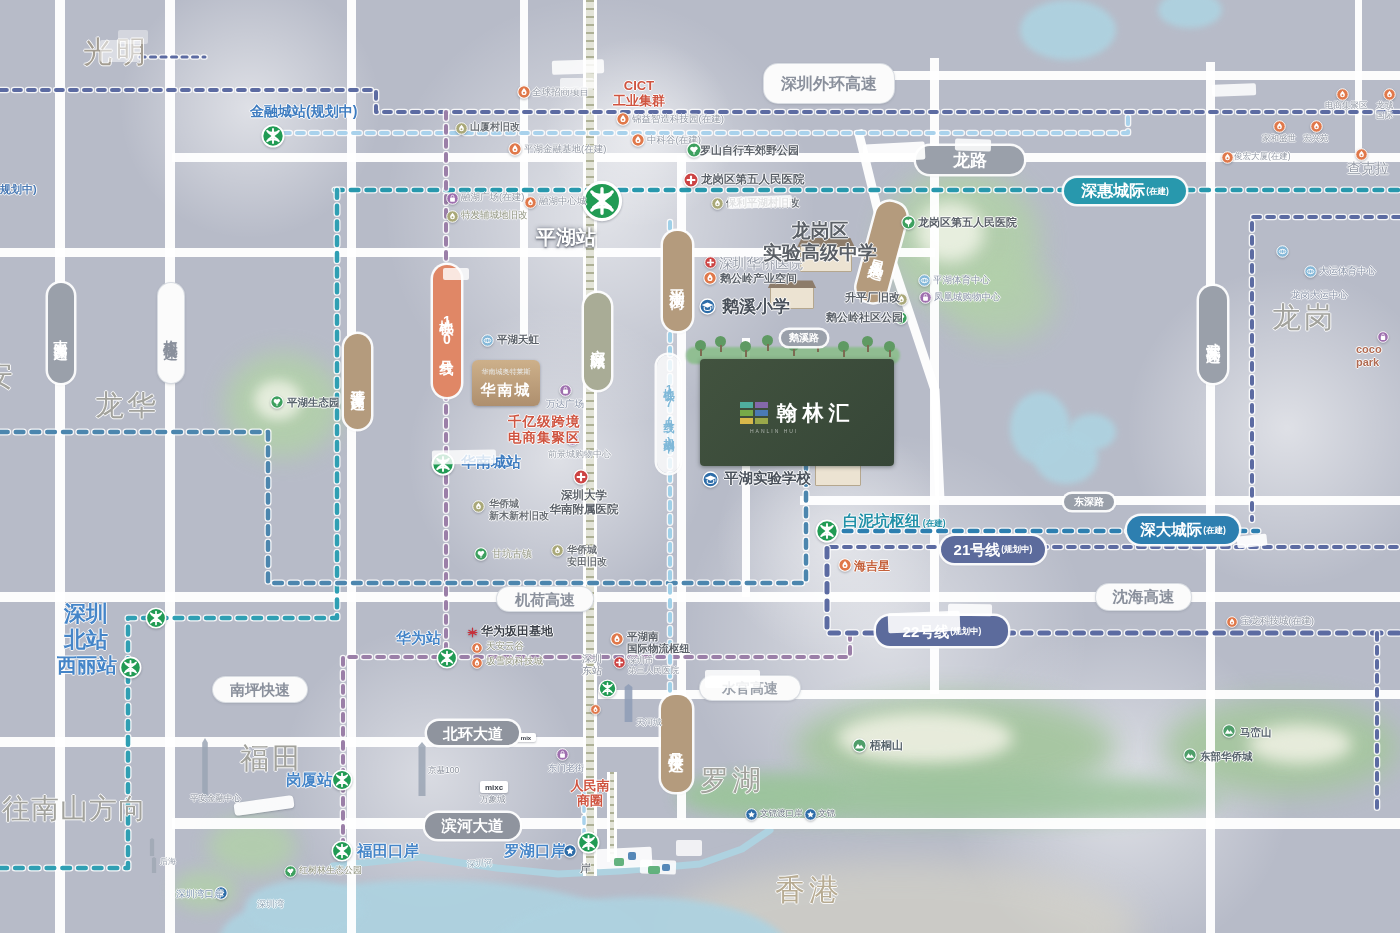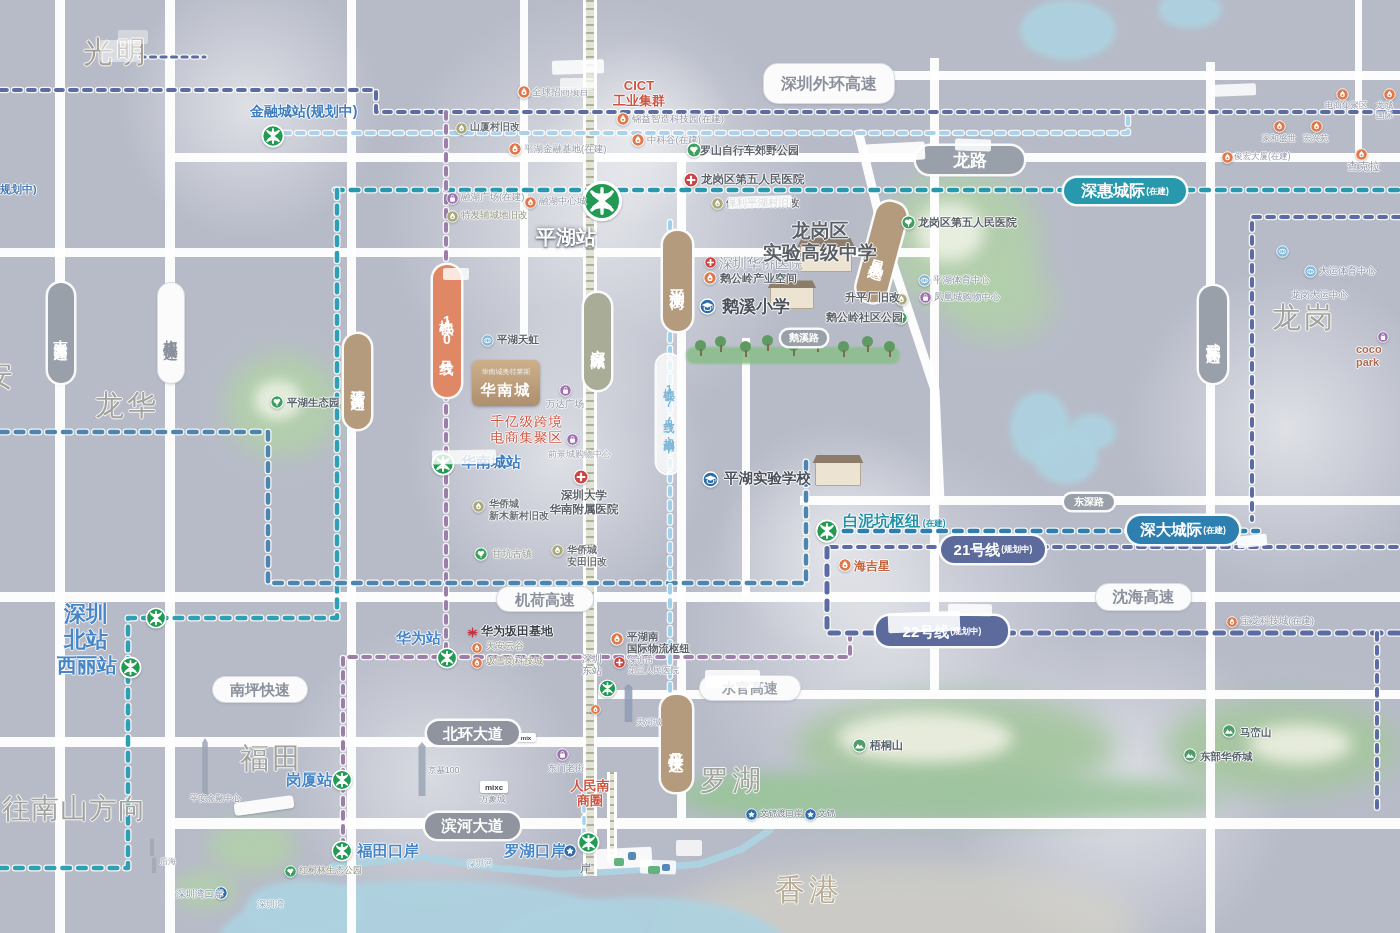--- a/index.html
+++ b/index.html
@@ -484,21 +484,21 @@
         <circle cx="12" cy="12" r="10.6" fill="#e0784a" stroke="#fff" stroke-width="1.8"></circle>
         <path d="M12 5.2c2.7 3.3 4.4 5.2 4.4 7.7a4.4 4.4 0 1 1-8.8 0c0-2.5 1.7-4.4 4.4-7.7z" fill="#fff"></path>
         <circle cx="12" cy="13.4" r="1.7" fill="#e0784a"></circle>
       </svg></div>
     <div class="lbl" style="left: 1234px; top: 151px; font-size: 8.5px; color: rgb(146, 152, 164);">俊宏大厦(在建)</div>
     <div class="poi-icon" style="left: 1354.5px; top: 146.5px; width: 13px; height: 13px;"><svg viewBox="0 0 24 24" width="13" height="13" xmlns="http://www.w3.org/2000/svg">
         <circle cx="12" cy="12" r="10.6" fill="#e0784a" stroke="#fff" stroke-width="1.8"></circle>
         <path d="M12 5.2c2.7 3.3 4.4 5.2 4.4 7.7a4.4 4.4 0 1 1-8.8 0c0-2.5 1.7-4.4 4.4-7.7z" fill="#fff"></path>
         <circle cx="12" cy="13.4" r="1.7" fill="#e0784a"></circle>
       </svg></div>
-    <div class="lbl" style="left: 1347px; top: 160px; font-size: 11px; color: rgb(146, 152, 164);">查克拉</div>
+    <div class="lbl" style="left: 1347px; top: 160px; font-size: 14px; color: rgb(146, 152, 164);">查克拉</div>
     <div class="poi-icon" style="left: 1275.5px; top: 243.5px; width: 13px; height: 13px;"><svg viewBox="0 0 24 24" width="13" height="13" xmlns="http://www.w3.org/2000/svg">
         <circle cx="12" cy="12" r="10.6" fill="#85b8d8" stroke="#fff" stroke-width="1.8"></circle>
         <ellipse cx="12" cy="12" rx="6.2" ry="4" stroke="#fff" stroke-width="1.6" fill="none"></ellipse>
         <ellipse cx="12" cy="12" rx="2.4" ry="4" stroke="#fff" stroke-width="1.1" fill="none"></ellipse>
       </svg></div>
     <div class="lbl" style="left: 1291px; top: 245px; font-size: 9.5px; color: rgb(138, 148, 168); margin-top: 44px;">龙岗大运中心</div>
     <div class="poi-icon" style="left: 1303.5px; top: 263.5px; width: 13px; height: 13px;"><svg viewBox="0 0 24 24" width="13" height="13" xmlns="http://www.w3.org/2000/svg">
         <circle cx="12" cy="12" r="10.6" fill="#85b8d8" stroke="#fff" stroke-width="1.8"></circle>
         <ellipse cx="12" cy="12" rx="6.2" ry="4" stroke="#fff" stroke-width="1.6" fill="none"></ellipse>
         <ellipse cx="12" cy="12" rx="2.4" ry="4" stroke="#fff" stroke-width="1.1" fill="none"></ellipse>
@@ -650,21 +650,21 @@
     <div class="lbl" style="left: 95px; top: 388px; font-size: 29px; color: rgb(162, 162, 156); letter-spacing: 3px;">龙华</div>
     <div class="lbl" style="left: 1272px; top: 300px; font-size: 29px; color: rgb(162, 162, 156); letter-spacing: 3px;">龙岗</div>
     <div class="lbl" style="left: 240px; top: 741px; font-size: 29px; color: rgb(162, 162, 156); letter-spacing: 3px;">福田</div>
     <div class="lbl" style="left: 700px; top: 763px; font-size: 29px; color: rgb(162, 162, 156); letter-spacing: 3px;">罗湖</div>
     <div class="lbl" style="left: 775px; top: 872px; font-size: 30px; color: rgb(183, 171, 146); letter-spacing: 4px;">香港</div>
     <div class="lbl" style="left: 2px; top: 792px; font-size: 28px; color: rgb(162, 162, 156); letter-spacing: 1px;">往南山方向</div>
     <div class="lbl" style="left: -17px; top: 358px; font-size: 30px; color: rgb(162, 162, 156);">安</div>
     <div class="lbl" style="left: 0px; top: 183px; font-size: 11px; color: rgb(74, 122, 181); font-weight: bold;">规划中)</div>
     <div class="lbl" style="left: 604px; top: 78px; font-size: 13px; color: rgb(207, 84, 64); font-weight: bold; width: 70px; text-align: center;">CICT
 工业集群</div>
-    <div class="lbl" style="left: 487px; top: 414px; font-size: 13.5px; color: rgb(207, 84, 64); font-weight: normal; letter-spacing: 1px; width: 76px; text-align: right;">千亿级跨境
+    <div class="lbl" style="left: 508px; top: 414px; font-size: 13.5px; color: rgb(207, 84, 64); font-weight: bold; letter-spacing: 1px; width: 76px; text-align: left;">千亿级跨境
 电商集聚区</div>
     <div class="lbl" style="left: 745px; top: 220px; font-size: 19px; color: rgb(90, 95, 102); font-weight: bold; width: 150px; text-align: center;">龙岗区
 实验高级中学</div>
     <div class="lbl" style="left: 566px; top: 778px; font-size: 13px; color: rgb(207, 84, 64); font-weight: bold; width: 48px; text-align: center;">人民南
 商圈</div>
     <div class="lbl" style="left: 257px; top: 899px; font-size: 9px; color: rgb(147, 168, 184);">深圳湾</div>
     <div class="lbl" style="left: 467px; top: 858px; font-size: 8.5px; color: rgb(147, 168, 184); transform: rotate(-4deg);">深圳河</div>
     <div class="lbl" style="left: 636px; top: 717px; font-size: 8.5px; color: rgb(154, 162, 174);">天河城</div>
     <div class="lbl" style="left: 428px; top: 765px; font-size: 8.5px; color: rgb(138, 144, 156);">京基100</div>
     <div class="lbl" style="left: 480px; top: 794px; font-size: 8.5px; color: rgb(138, 144, 156);">万象城</div>
@@ -685,17 +685,29 @@
     <div class="glitch" style="left: 596px; top: 848px; width: 56px; height: 20px; opacity: 0.9; transform: rotate(-3deg);"></div>
     <div class="glitch" style="left: 640px; top: 860px; width: 36px; height: 14px; opacity: 0.85; transform: rotate(2deg);"></div>
     <div class="glitch" style="left: 676px; top: 840px; width: 26px; height: 16px; opacity: 0.8; transform: rotate(0deg);"></div>
     <div class="glitch" style="left: 1212px; top: 84px; width: 44px; height: 12px; opacity: 0.85; transform: rotate(-2deg);"></div>
     <div class="glitch" style="left: 443px; top: 268px; width: 26px; height: 12px; opacity: 0.8; transform: rotate(0deg);"></div>
     <div class="glitch" style="left: 705px; top: 670px; width: 55px; height: 18px; opacity: 0.85; transform: rotate(0deg);"></div>
     <div class="chip" style="left: 614px; top: 858px; width: 10px; height: 8px; background: rgb(61, 160, 95); opacity: 0.8;"></div>
     <div class="chip" style="left: 648px; top: 866px; width: 12px; height: 8px; background: rgb(61, 160, 95); opacity: 0.8;"></div>
     <div class="chip" style="left: 628px; top: 852px; width: 8px; height: 8px; background: rgb(45, 108, 168); opacity: 0.8;"></div>
     <div class="chip" style="left: 662px; top: 864px; width: 8px; height: 7px; background: rgb(45, 108, 168); opacity: 0.8;"></div>
+    <div id="project">
+    <span class="logo">
+        <i style="background: rgb(79, 174, 158);"></i>
+        <i style="background: rgb(132, 104, 170);"></i>
+        <i style="background: rgb(118, 170, 72);"></i>
+        <i style="background: rgb(74, 122, 181);"></i>
+        <i style="background: rgb(216, 184, 74);"></i>
+        <i style="background: rgb(154, 168, 74);"></i>
+      </span>
+    <span class="pname">翰林汇</span>
+    <span class="psub">HANLIN HUI</span>
+  </div>
     <div id="hnc">
     <span class="top">华南城奥特莱斯</span>
     <span class="nm">华南城</span>
   </div>
   </div>
 
 </body></html>

